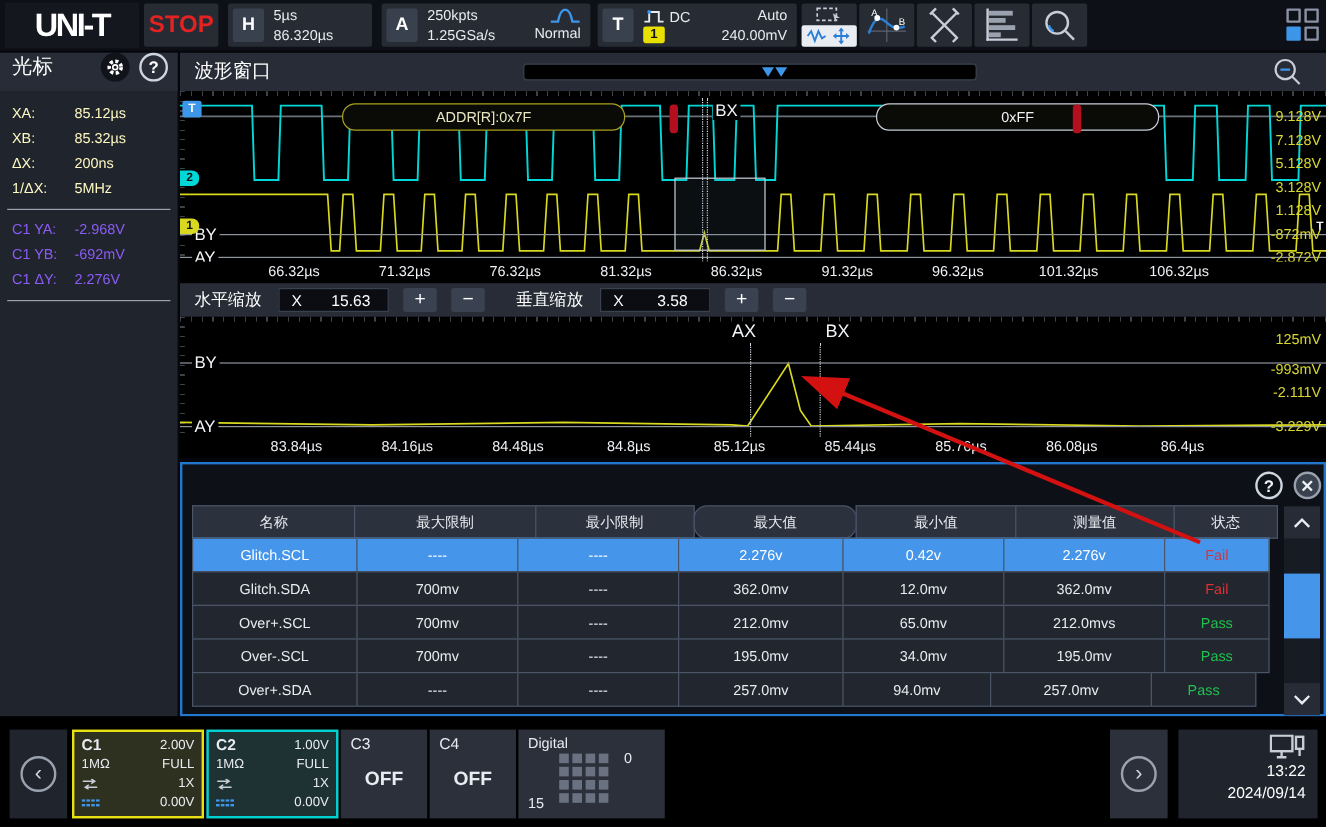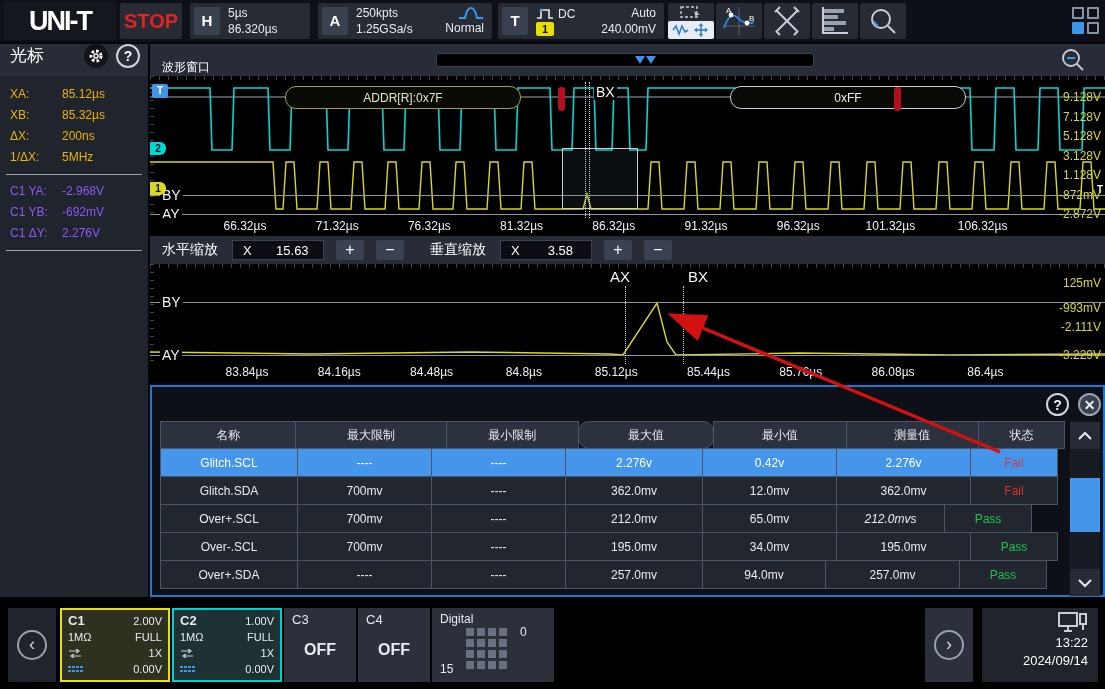--- a/index.html
+++ b/index.html
@@ -24,28 +24,28 @@
   .grid-icon .g-br { left:15px; top:0; } .grid-icon .g-tl { left:0; top:0; }
   .grid-icon .g-bl { left:0; top:15px; background:#3d96e8; border-color:#3d96e8; }
   .grid-icon .g-rr { left:15px; top:15px; }
 
   
   .sidebar { left:0; top:44px; width:148px; height:553px; background:#20242d; }
   .side-head { left:0; top:0; width:148px; height:32px; background:#272c36; display:flex; align-items:flex-start; }
   .side-title { color:#fff; font-size:17px; margin-left:10px; flex:1; }
   .circle-btn { width:24px; height:24px; border-radius:50%; background:#10131a; color:#fff; display:flex; align-items:center; justify-content:center; margin-right:8px; }
   .circle-btn.outline { background:transparent; border:2px solid #cfd5df; font-weight:bold; font-size:14px; }
-  .sb-row { display:flex; padding:2px 0 2px 10px; font-size:12px; color:#eab308; line-height:17px; }
+  .sb-row { display:flex; padding:2px 0 2px 10px; font-size:12px; color:#fef9c3; line-height:17px; }
   .sb-row .lb { width:52px; }
   .sb-row.yellow { color:#8b5cf6; }
   .sb-div { height:1px; background:#9aa2af; margin:6px 6px 6px 6px; }
 
   
   .main-head { left:150px; top:44px; width:955px; height:32px; background:#272c36; }
-  .mh-title { left:12px; top:15px; color:#fff; font-size:12px; }
+  .mh-title { left:12px; top:5px; color:#fff; font-size:16px; }
   .hscroll { left:286px; top:9px; width:378px; height:14px; background:#000; border:1px solid #3a4150; border-radius:3px; }
   .hscroll-marker { left:198px; top:2px; display:flex; }
   .tri-dn { width:0; height:0; border-left:5px solid transparent; border-right:5px solid transparent; border-top:8px solid #3d96e8; margin-right:1px; }
   .zoomout-btn { left:908px; top:3px; width:30px; height:26px; display:flex; align-items:center; justify-content:center; }
 
   
   .win { background:#000; }
   .win1 { left:150px; top:76px; width:955px; height:142px; }
   .win2 { left:150px; top:264px; width:955px; height:100px; }
   .ruler-h { left:0; top:0; width:100%; height:4px; background:repeating-linear-gradient(to right,#5a6068 0 1px,transparent 1px 9px); opacity:.7; }
@@ -415,21 +415,21 @@
           <div class="tcell" style="width: 135px;">12.0mv</div>
           <div class="tcell" style="width: 135px;">362.0mv</div>
           <div class="tcell status-fail" style="width: 88px;">Fail</div>
         </div>
         <div class="trow">
           <div class="tcell" style="width: 138px;">Over+.SCL</div>
           <div class="tcell" style="width: 135px;">700mv</div>
           <div class="tcell" style="width: 135px;">----</div>
           <div class="tcell" style="width: 138px;">212.0mv</div>
           <div class="tcell" style="width: 135px;">65.0mv</div>
-          <div class="tcell" style="width: 109px; font-style: italic;">212.0mvs</div>
+          <div class="tcell" style="width: 135px;">212.0mvs</div>
           <div class="tcell status-pass" style="width: 88px;">Pass</div>
         </div>
         <div class="trow">
           <div class="tcell" style="width: 138px;">Over-.SCL</div>
           <div class="tcell" style="width: 135px;">700mv</div>
           <div class="tcell" style="width: 135px;">----</div>
           <div class="tcell" style="width: 138px;">195.0mv</div>
           <div class="tcell" style="width: 135px;">34.0mv</div>
           <div class="tcell" style="width: 135px;">195.0mv</div>
           <div class="tcell status-pass" style="width: 88px;">Pass</div>

